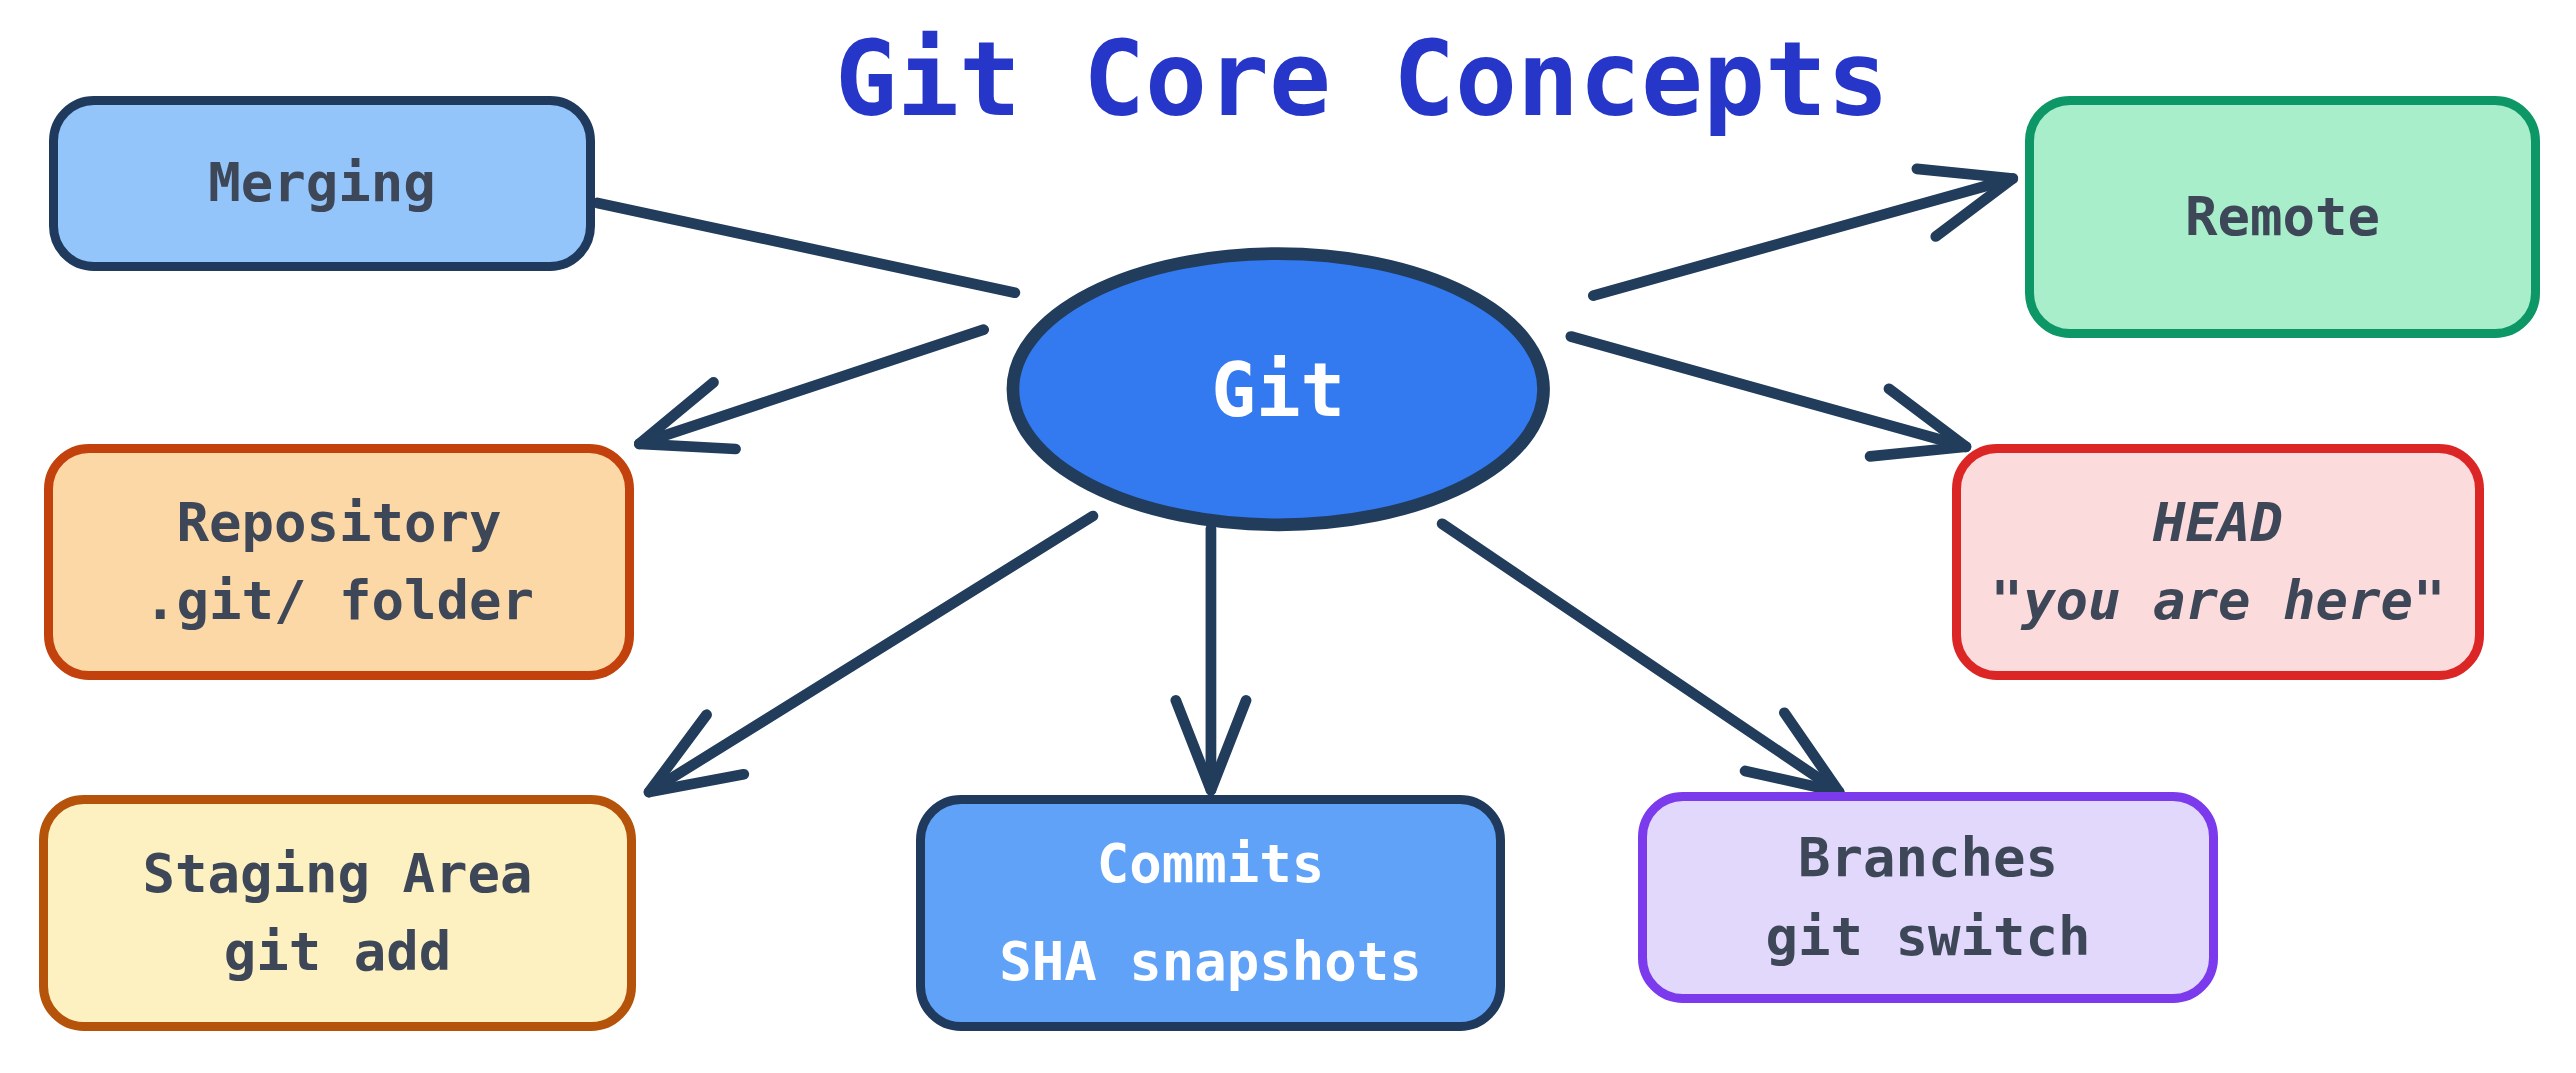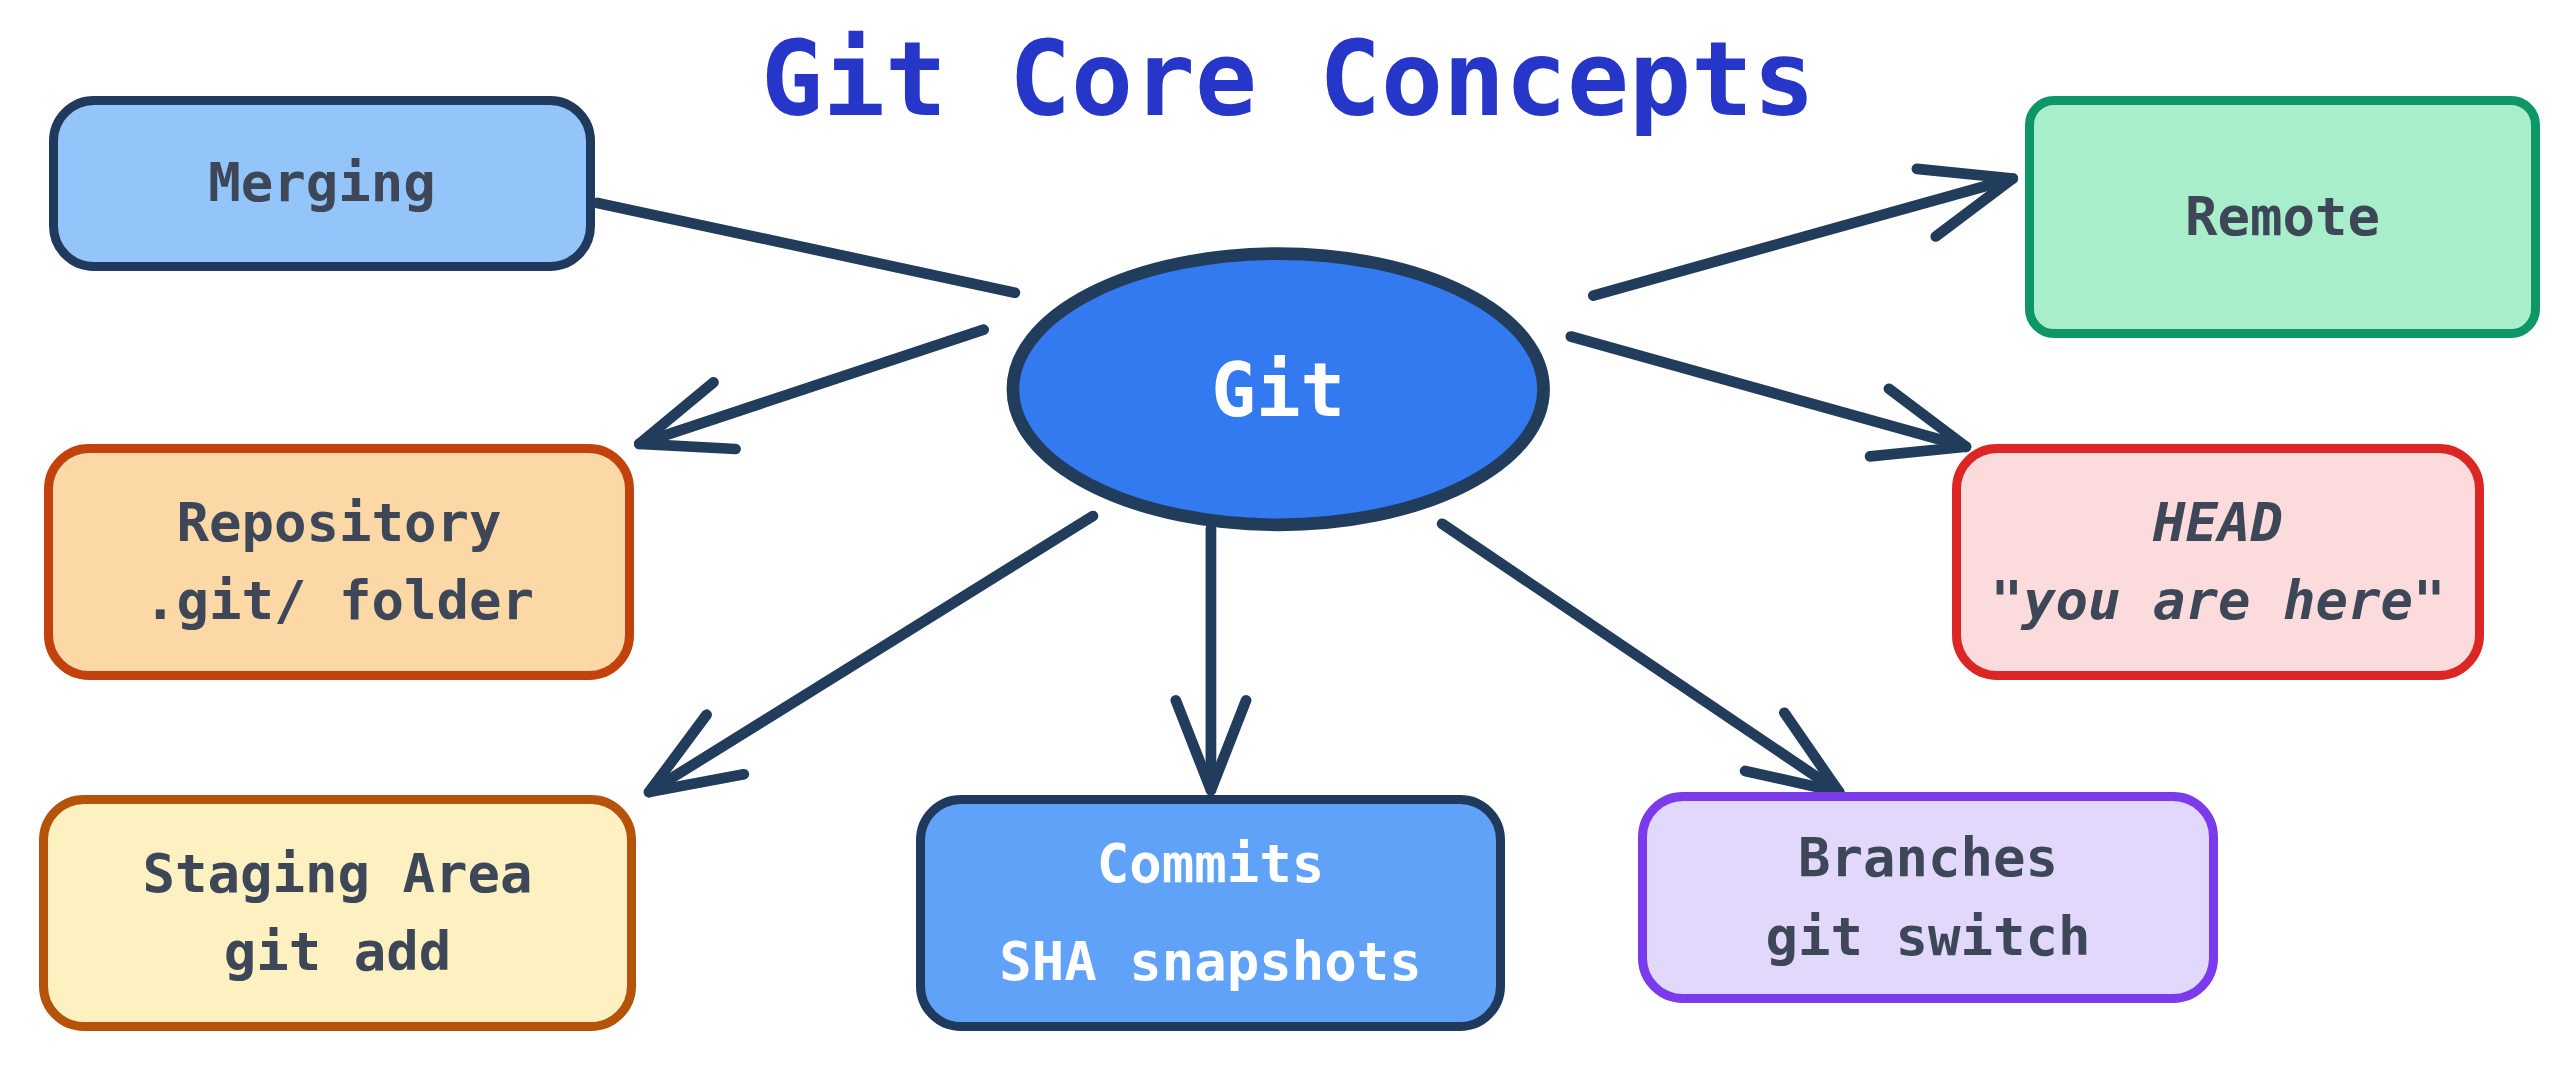--- a/index.html
+++ b/index.html
@@ -18,21 +18,21 @@
   }
   #edge-layer{position:absolute;left:0;top:0;width:2576px;height:1073px;}
   .edge{stroke:var(--edge-color);stroke-width:11;fill:none;stroke-linecap:round;}
   .arrow-head{stroke:var(--edge-color);stroke-width:11;fill:none;stroke-linecap:round;}
   #center-ellipse{fill:var(--center-fill);stroke:var(--edge-color);stroke-width:13;}
   #center-label{
     fill:#ffffff;font-size:76px;font-weight:bold;
     text-anchor:middle;font-family:"DejaVu Sans Mono","Liberation Mono",monospace;
   }
   #diagram-title{
-    position:absolute;left:649px;top:17.6px;width:1278px;
+    position:absolute;left:723px;top:17.6px;width:1278px;
     text-align:center;
     font-size:103px;font-weight:bold;line-height:1.2;
     color:var(--title-color);
     white-space:nowrap;
   }
   .node{
     position:absolute;
     box-sizing:border-box;
     border:9.8px solid #000;
     border-radius:45px;
@@ -91,21 +91,21 @@
     <ellipse id="center-ellipse" cx="1310" cy="399" rx="272" ry="139"></ellipse>
     <text id="center-label" x="1310" y="426">Git</text>
   </svg>
 
   <div id="diagram-title">Git Core Concepts</div>
 
   <div class="node node-merging" style="background: rgb(147, 197, 251); border-color: rgb(31, 58, 92); color: rgb(61, 71, 87);">
     <span>Merging</span>
   </div>
 
-  <div class="node node-remote" style="background: rgb(168, 238, 203); border-color: rgb(13, 150, 102); color: rgb(61, 71, 87); border-radius: 29px;">
+  <div class="node node-remote" style="background: rgb(168, 238, 203); border-color: rgb(13, 150, 102); color: rgb(61, 71, 87);">
     <span>Remote</span>
   </div>
 
   <div class="node node-repository" style="background: rgb(252, 216, 166); border-color: rgb(194, 65, 12); color: rgb(61, 71, 87);">
     <span>Repository</span>
     <span>.git/ folder</span>
   </div>
 
   <div class="node node-head" style="background: rgb(251, 219, 219); border-color: rgb(220, 38, 38); color: rgb(61, 71, 87); font-style: italic;">
     <span>HEAD</span>

